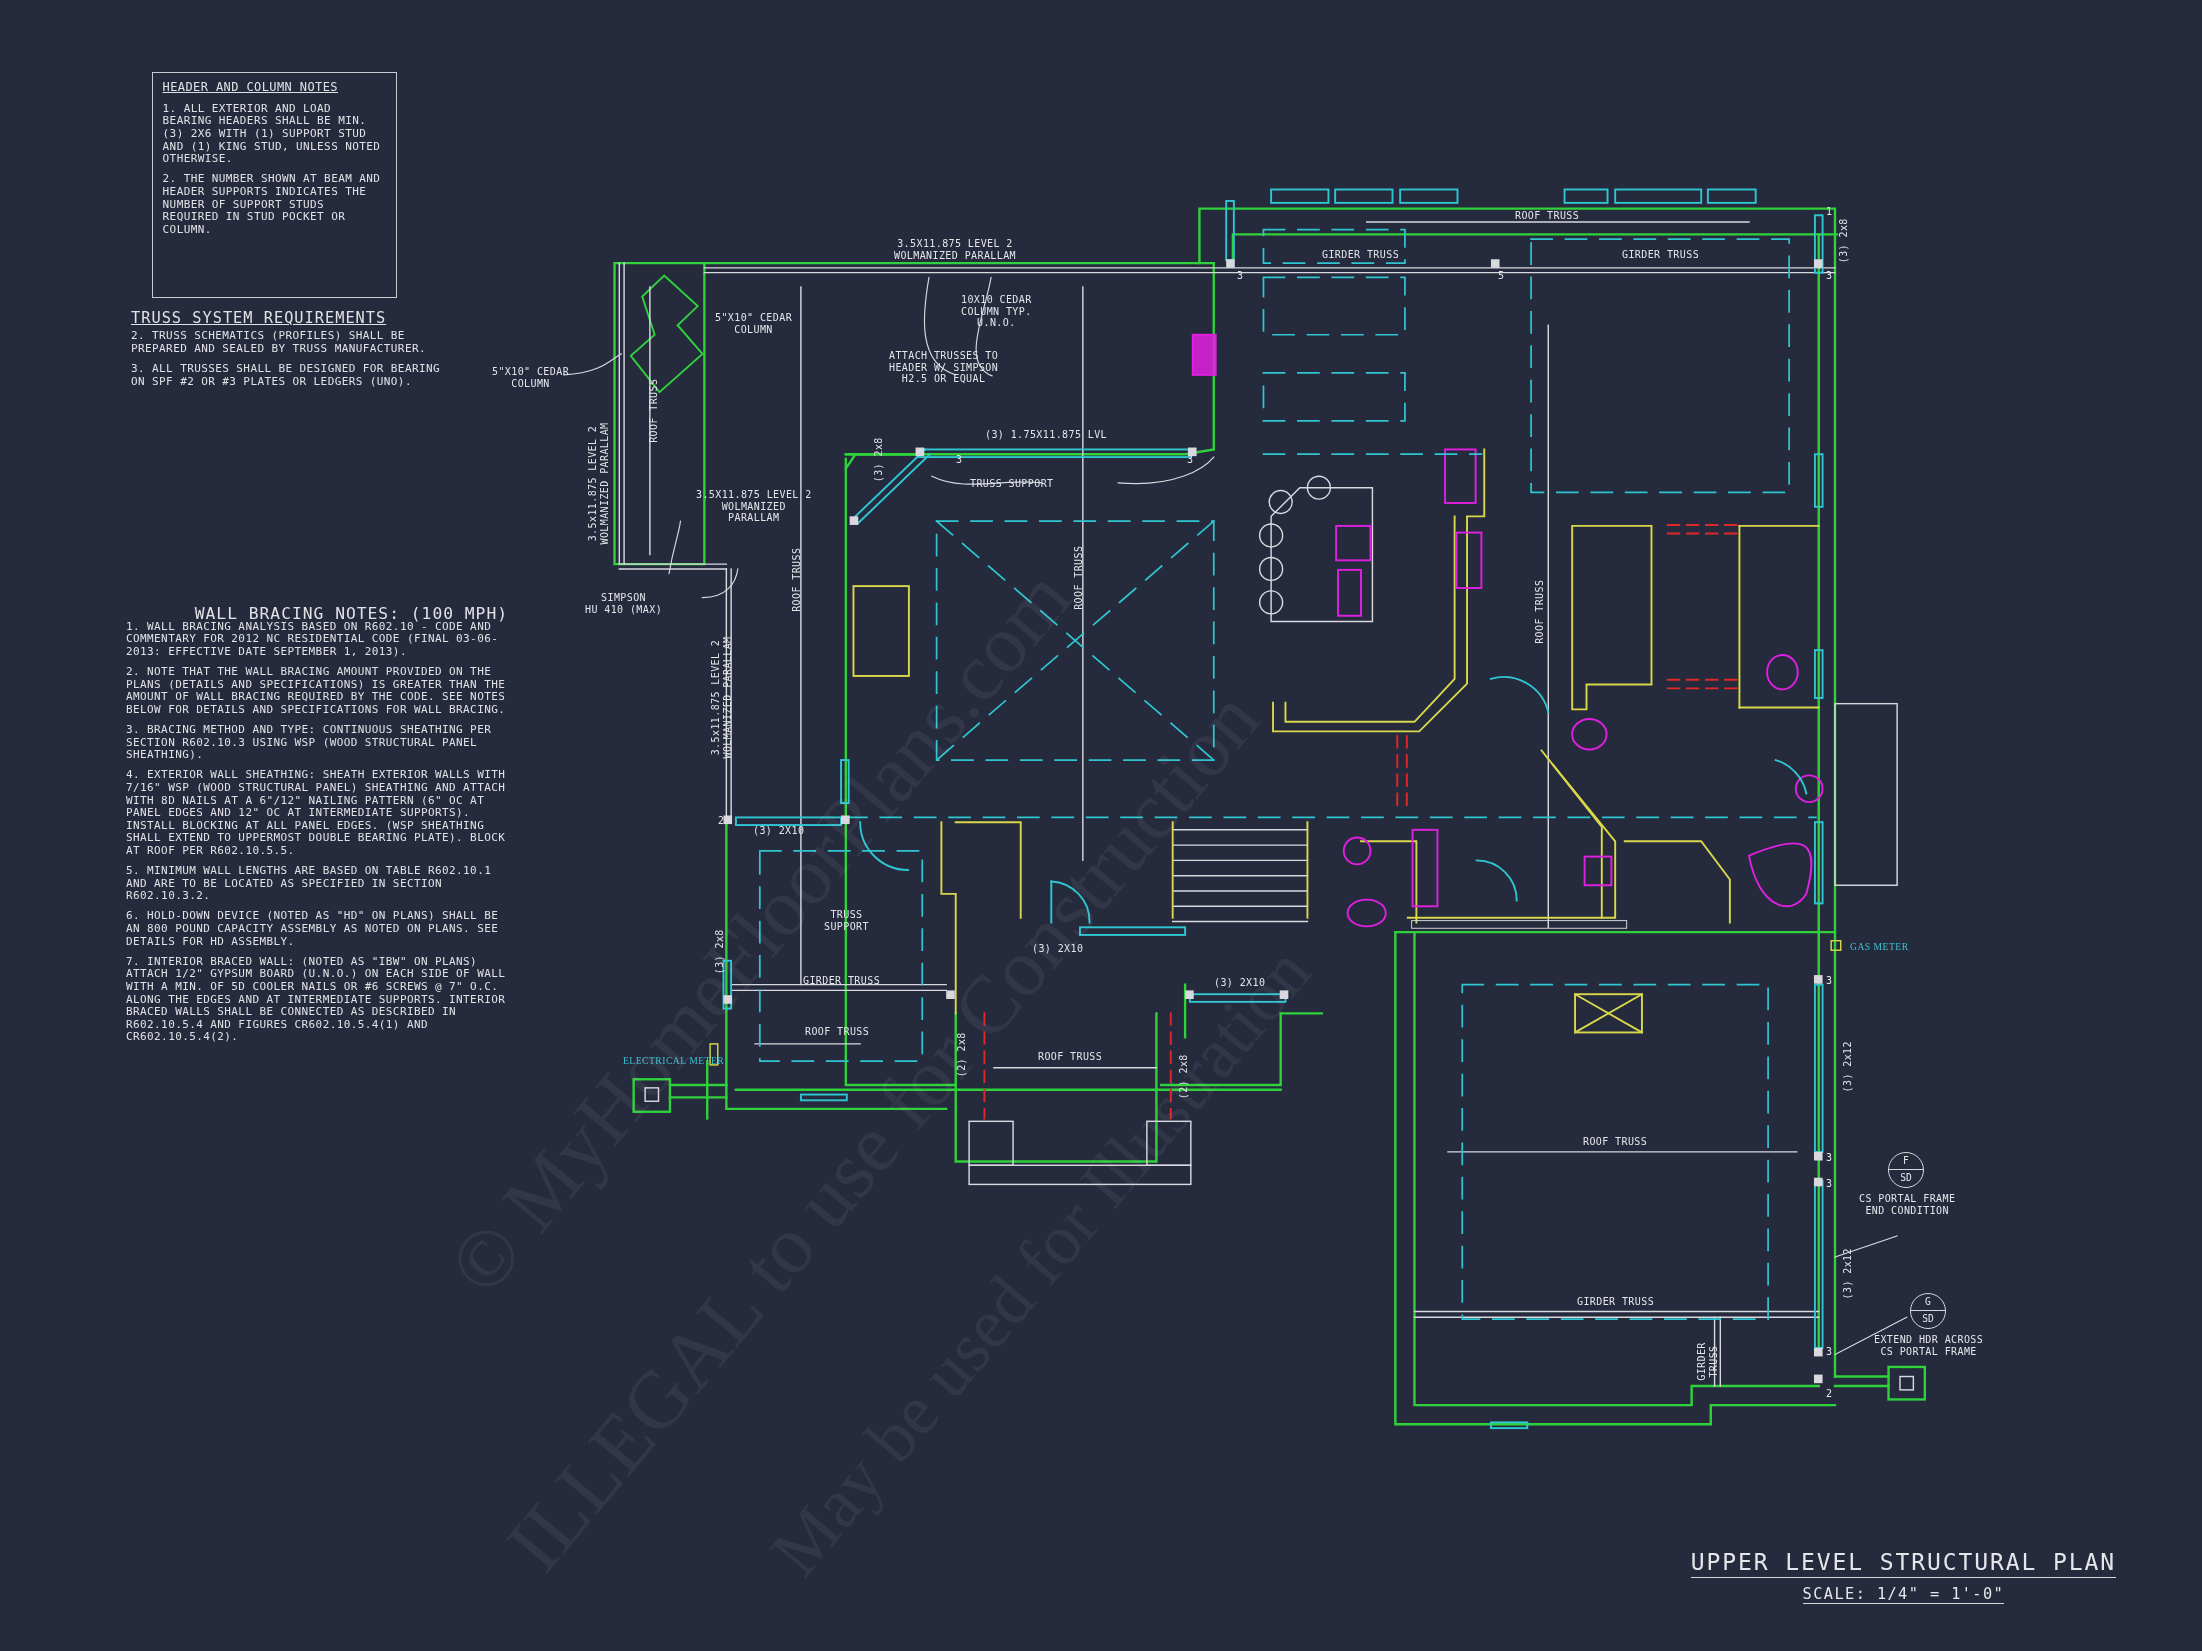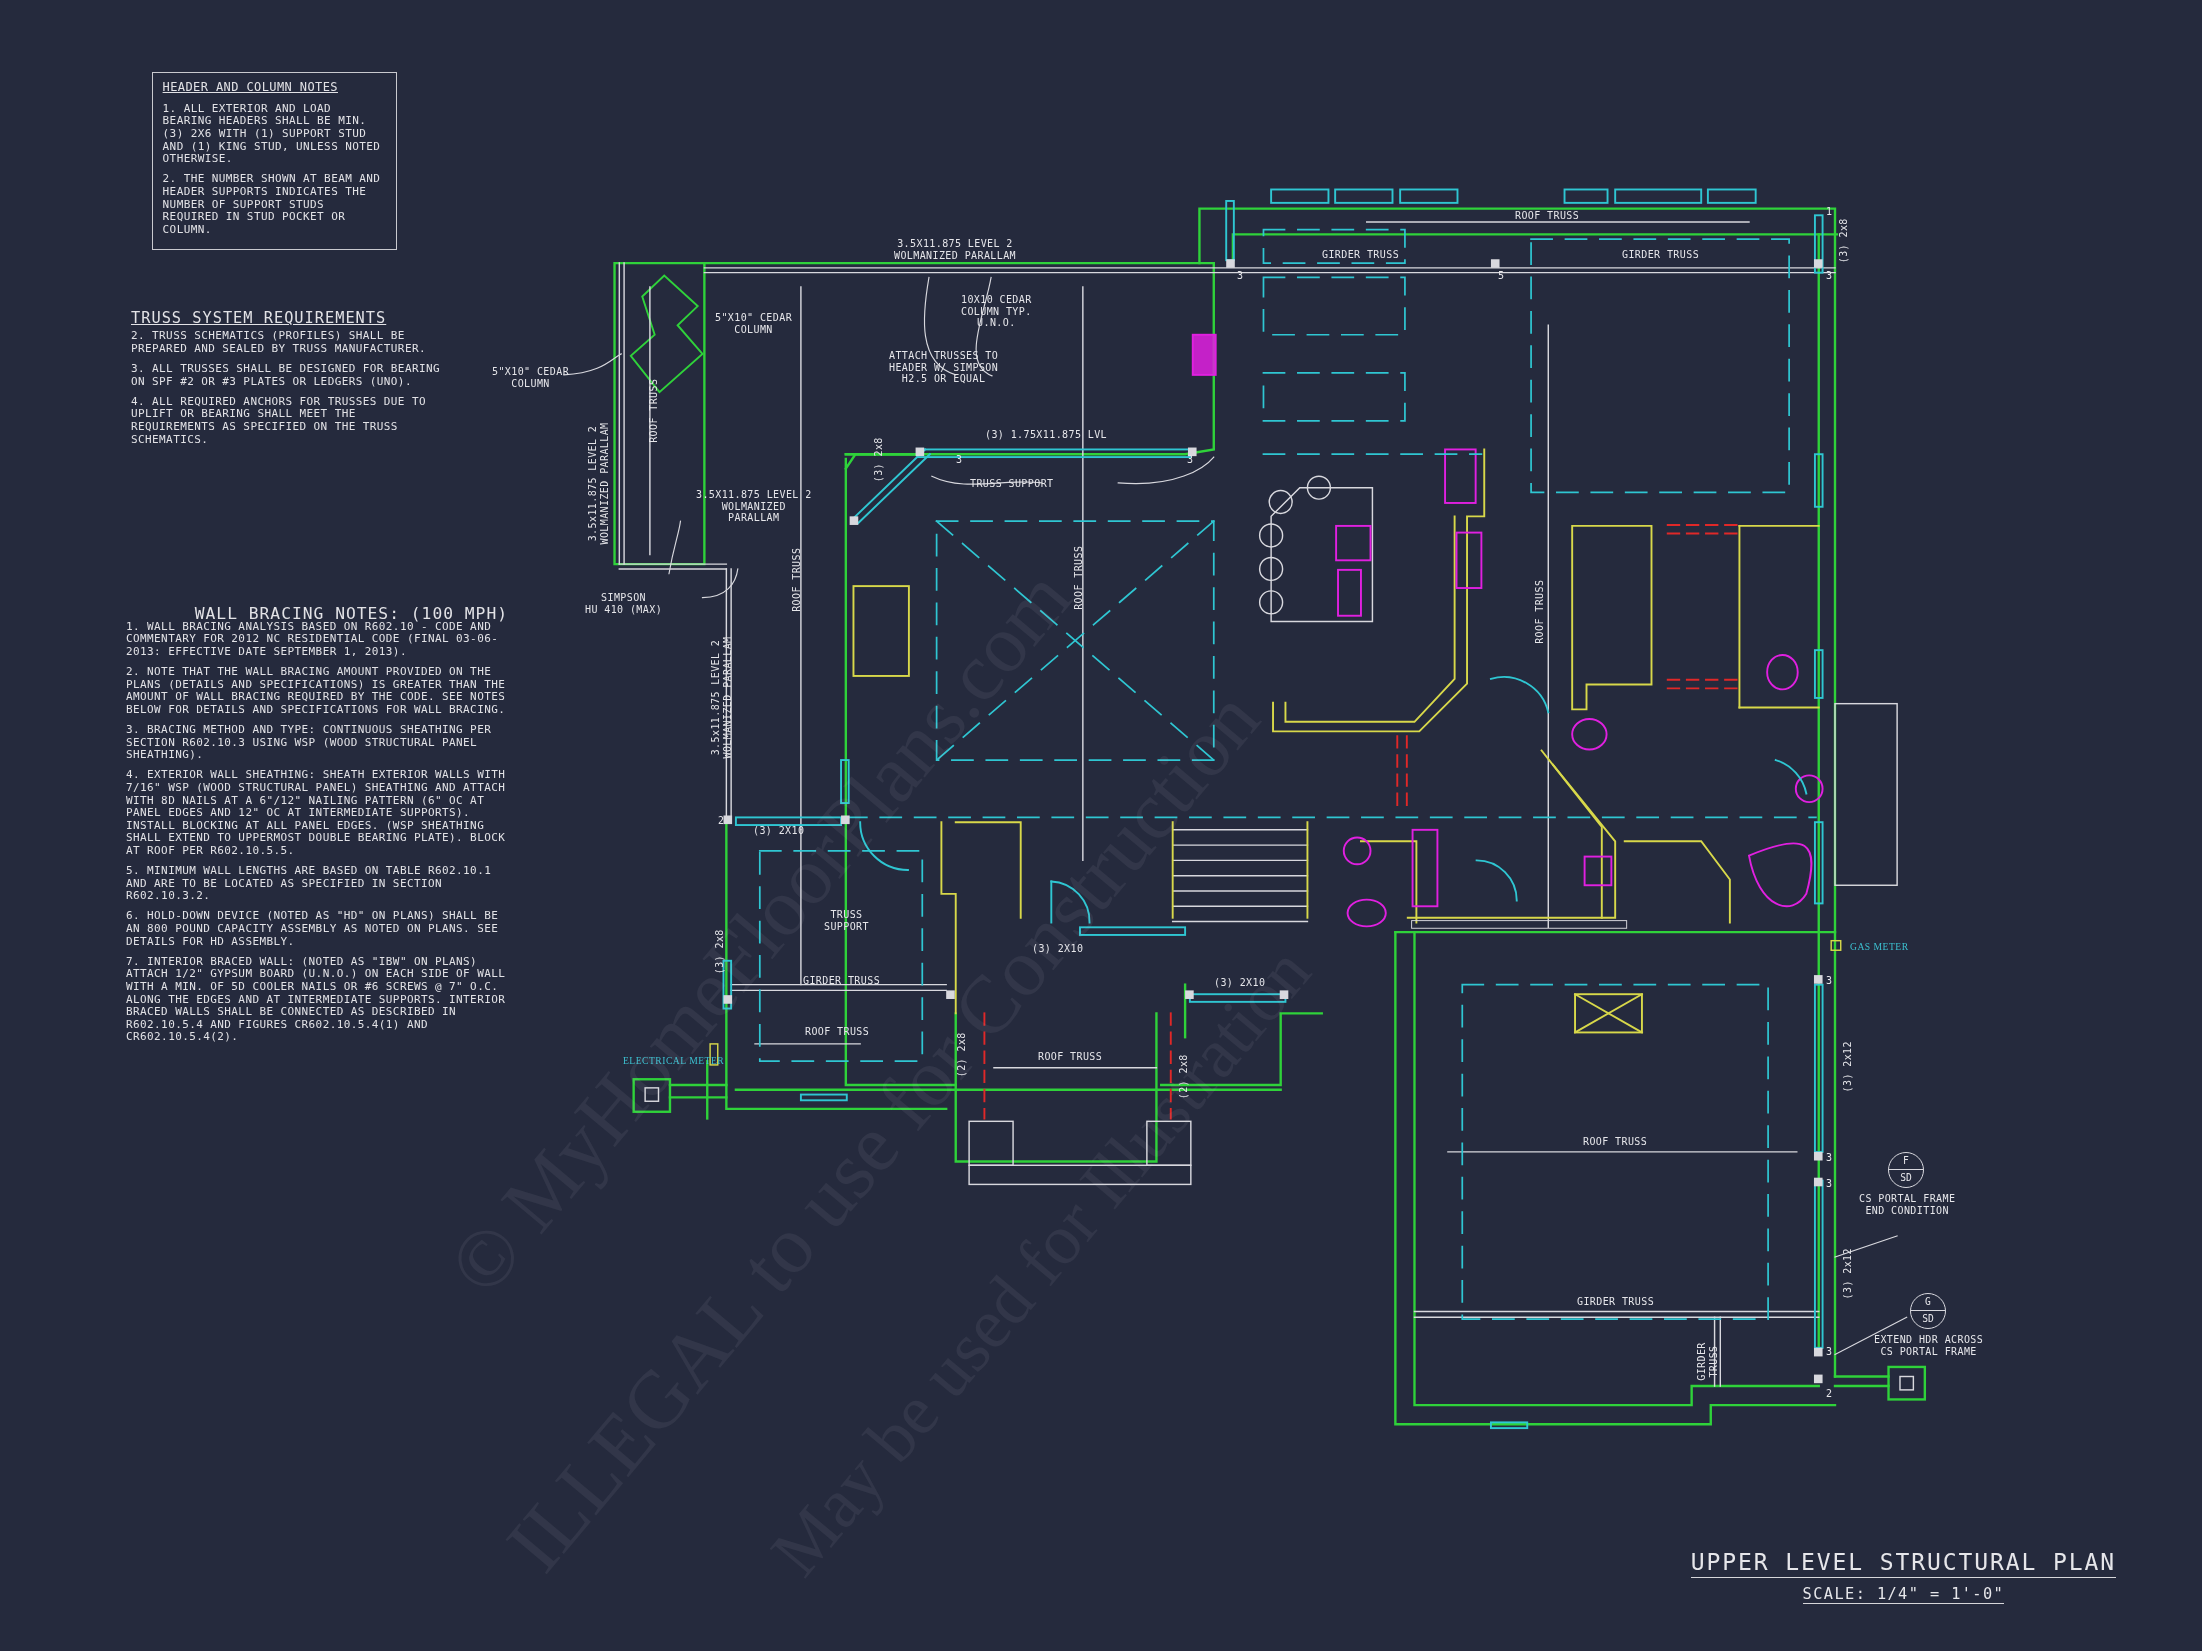--- a/index.html
+++ b/index.html
@@ -1,20 +1,20 @@
 <!DOCTYPE html>
 <html><head>
 <meta charset="utf-8">
 <style>
   html,body{margin:0;padding:0;background:#252a3d;}
   body{width:2202px;height:1652px;position:relative;overflow:hidden;
        font-family:"DejaVu Sans Mono","Liberation Mono",monospace;color:#e6e6ea;}
   .note{position:absolute;font-size:11px;line-height:12.6px;letter-spacing:0.4px;text-transform:uppercase;color:#e2e2e6;}
   .note p{margin:0 0 7.6px 0;white-space:pre-line;}
-  .hdrbox{position:absolute;left:152px;top:72px;width:245px;height:178px;border:1.9px solid #c9c9cf;box-sizing:border-box;padding:7.6px 9.6px;}
+  .hdrbox{position:absolute;left:152px;top:72px;width:245px;height:226px;border:1.9px solid #c9c9cf;box-sizing:border-box;padding:7.6px 9.6px;}
   .title-u{text-decoration:underline;font-size:12px;margin-bottom:9.6px;display:block;}
   .sec-title{font-size:15.3px;letter-spacing:1px;text-decoration:underline;display:block;margin-bottom:5.7px;}
   .wb-title{font-size:16.3px;letter-spacing:1px;display:block;text-align:right;}
   .lbl{position:absolute;font-size:10px;line-height:11.5px;letter-spacing:0.4px;text-transform:uppercase;color:#e6e6ea;white-space:pre;text-align:center;}
   .vlbl{position:absolute;font-size:10px;line-height:11.5px;letter-spacing:0.4px;color:#e6e6ea;white-space:pre;text-align:center;transform:rotate(-90deg);transform-origin:center;}
   .serif{font-family:"Liberation Serif","DejaVu Serif",serif;color:#3cc0d0;text-transform:uppercase;font-size:9.6px;letter-spacing:0.5px;position:absolute;white-space:pre;}
   #plan{position:absolute;left:0;top:0;}
   .ptitle{position:absolute;right:86px;top:1549px;text-align:center;}
   .ptitle .t{font-size:23px;letter-spacing:1.9px;color:#e6e6ea;border-bottom:1.9px solid #d6d6da;padding-bottom:1.9px;display:inline-block;}
   .ptitle .s{font-size:15.3px;letter-spacing:1.4px;color:#e6e6ea;border-bottom:1.9px solid #d6d6da;display:inline-block;margin-top:7.6px;}
@@ -28,21 +28,20 @@
 <div class="note hdrbox">
   <span class="title-u">HEADER AND COLUMN NOTES</span>
   <p>1. ALL EXTERIOR AND LOAD BEARING HEADERS SHALL BE MIN. (3) 2x6 WITH (1) SUPPORT STUD AND (1) KING STUD, UNLESS NOTED OTHERWISE.</p>
   <p>2. THE NUMBER SHOWN AT BEAM AND HEADER SUPPORTS INDICATES THE NUMBER OF SUPPORT STUDS REQUIRED IN STUD POCKET OR COLUMN.</p>
 </div>
 
 <div class="note" style="left:131px;top:312px;width:315px;">
   <span class="sec-title">TRUSS SYSTEM REQUIREMENTS</span>
   <p>2. TRUSS SCHEMATICS (PROFILES) SHALL BE PREPARED AND SEALED BY TRUSS MANUFACTURER.</p>
   <p>3. ALL TRUSSES SHALL BE DESIGNED FOR BEARING ON SPF #2 OR #3 PLATES OR LEDGERS (UNO).</p>
-  <p>4. ALL REQUIRED ANCHORS FOR TRUSSES DUE TO UPLIFT OR BEARING SHALL MEET THE REQUIREMENTS AS SPECIFIED ON THE TRUSS SCHEMATICS.</p>
 </div>
 
 <div class="note" style="left:126px;top:608px;width:382px;">
   <span class="wb-title">WALL BRACING NOTES: (100 MPH)</span>
   <p>1. WALL BRACING ANALYSIS BASED ON R602.10 - CODE AND COMMENTARY FOR 2012 NC RESIDENTIAL CODE (FINAL 03-06-2013: EFFECTIVE DATE SEPTEMBER 1, 2013).</p>
   <p>2. NOTE THAT THE WALL BRACING AMOUNT PROVIDED ON THE PLANS (DETAILS AND SPECIFICATIONS) IS GREATER THAN THE AMOUNT OF WALL BRACING REQUIRED BY THE CODE. SEE NOTES BELOW FOR DETAILS AND SPECIFICATIONS FOR WALL BRACING.</p>
   <p>3. BRACING METHOD AND TYPE: CONTINUOUS SHEATHING PER SECTION R602.10.3 USING WSP (WOOD STRUCTURAL PANEL SHEATHING).</p>
   <p>4. EXTERIOR WALL SHEATHING: SHEATH EXTERIOR WALLS WITH 7/16" WSP (WOOD STRUCTURAL PANEL) SHEATHING AND ATTACH WITH 8d NAILS AT A 6"/12" NAILING PATTERN (6" OC AT PANEL EDGES AND 12" OC AT INTERMEDIATE SUPPORTS). INSTALL BLOCKING AT ALL PANEL EDGES. (WSP SHEATHING SHALL EXTEND TO UPPERMOST DOUBLE BEARING PLATE). BLOCK AT ROOF PER R602.10.5.5.</p>
   <p>5. MINIMUM WALL LENGTHS ARE BASED ON TABLE R602.10.1 AND ARE TO BE LOCATED AS SPECIFIED IN SECTION R602.10.3.2.</p>
   <p>6. HOLD-DOWN DEVICE (NOTED AS "HD" ON PLANS) SHALL BE AN 800 POUND CAPACITY ASSEMBLY AS NOTED ON PLANS. SEE DETAILS FOR HD ASSEMBLY.</p>

